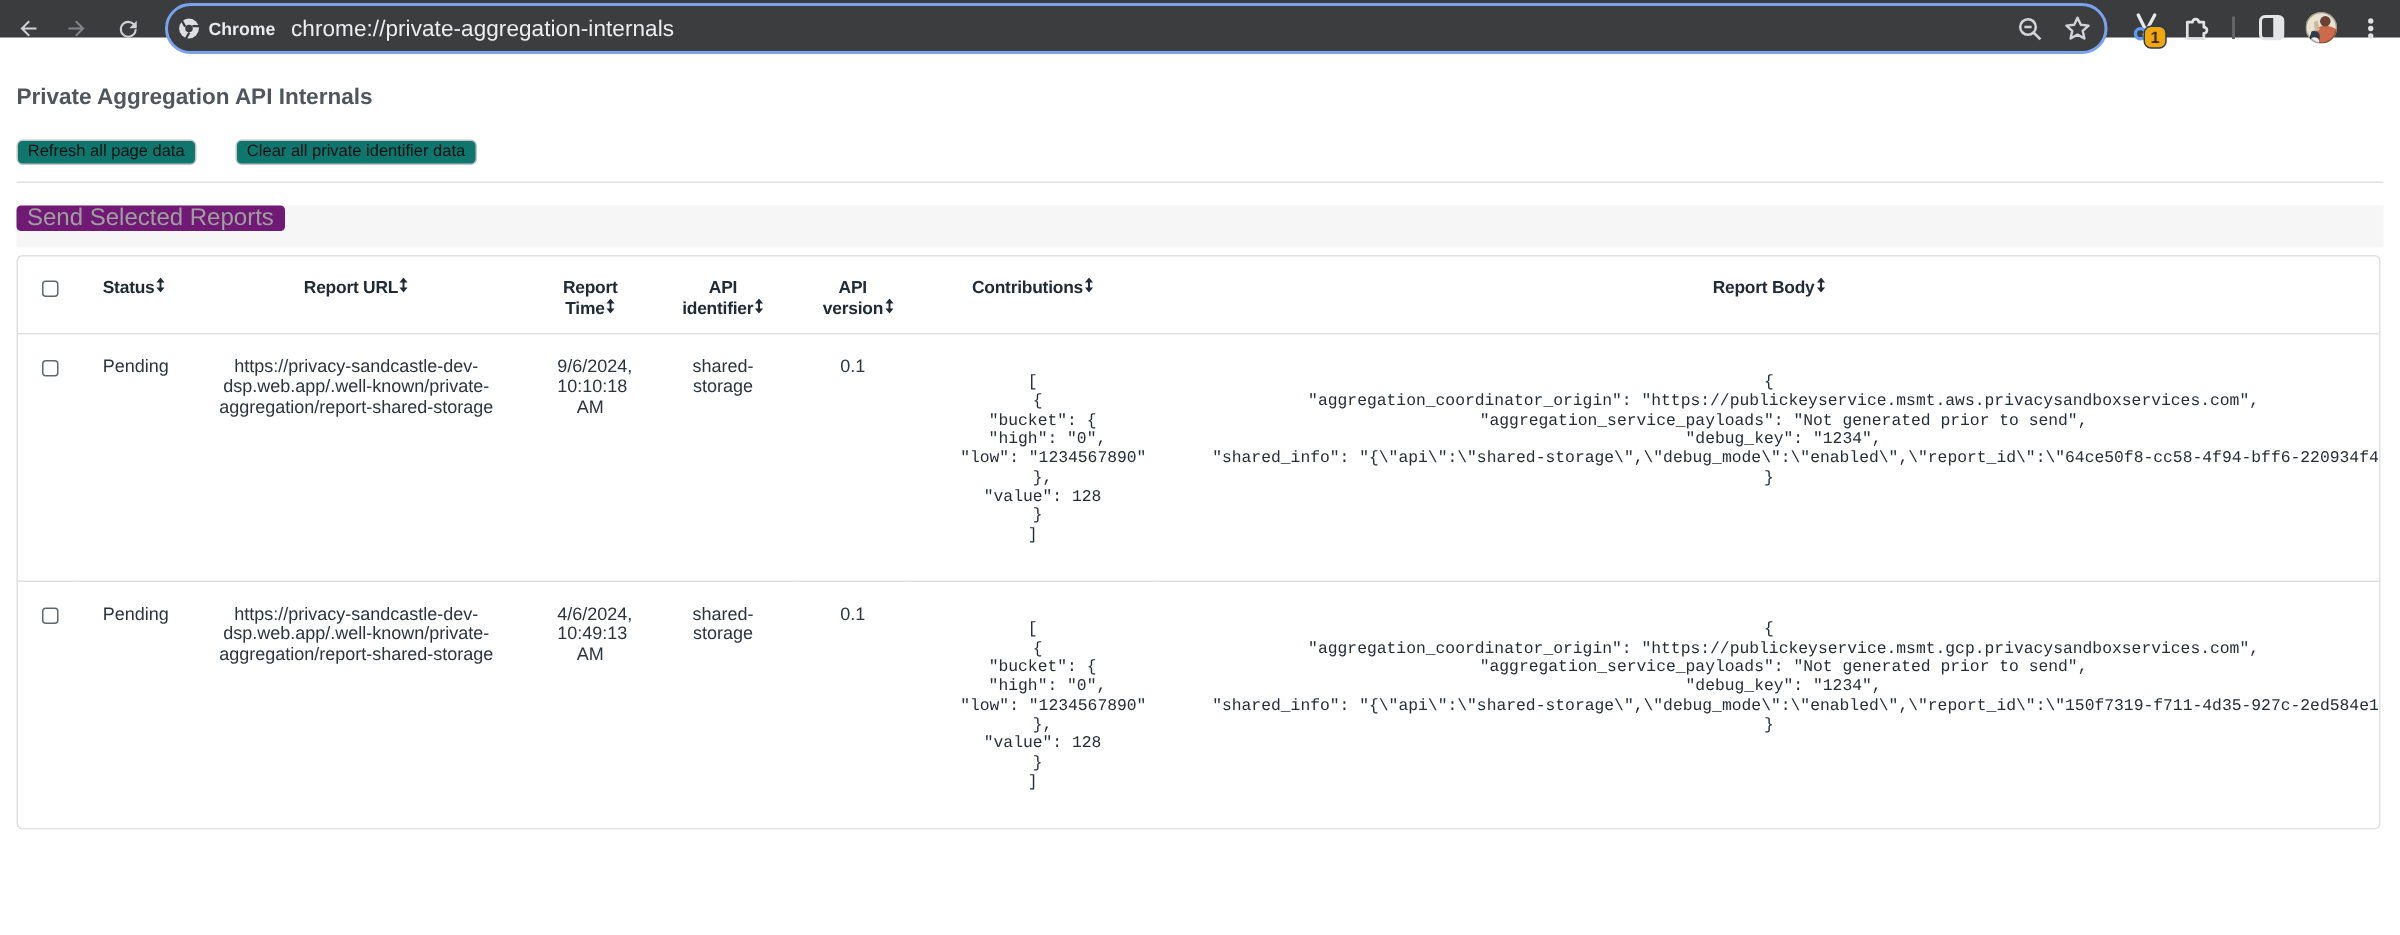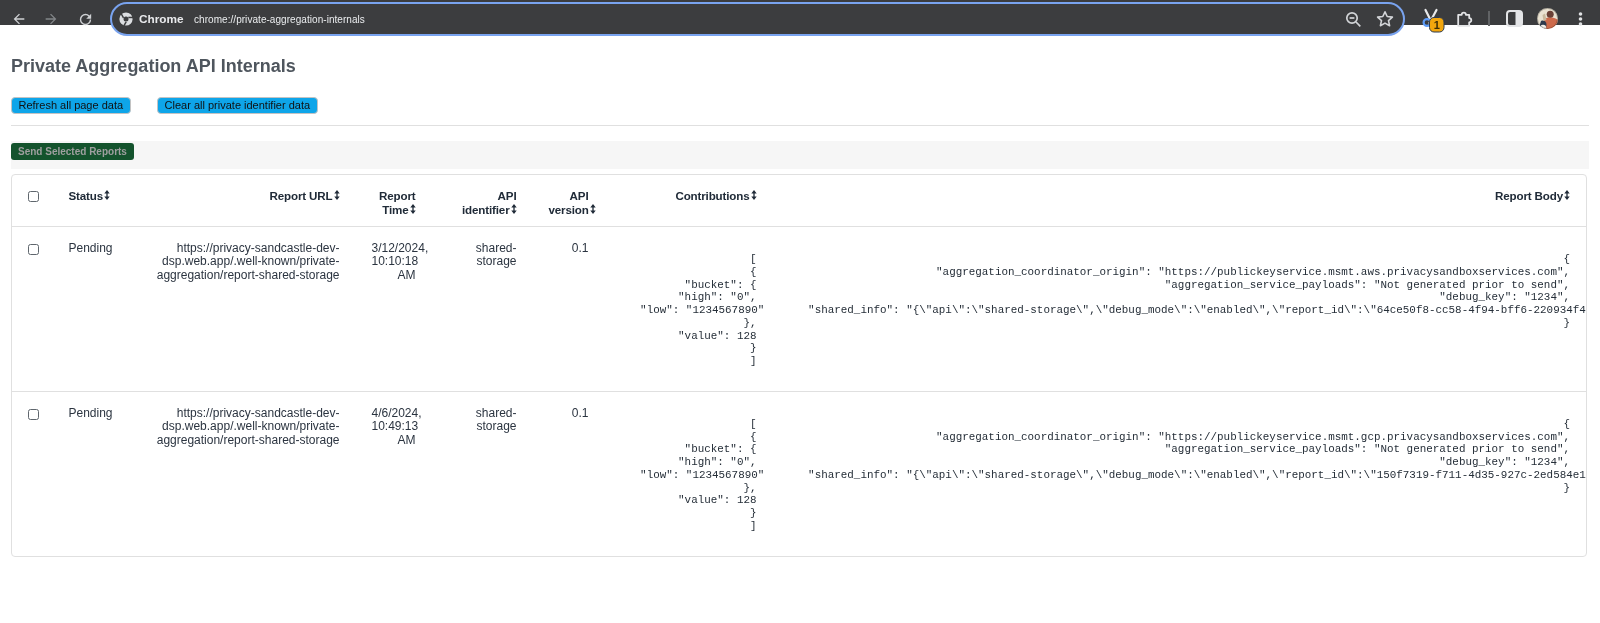--- a/index.html
+++ b/index.html
@@ -11,35 +11,35 @@
   .tb-ic { position:absolute; }
   .omni { position:absolute; left:110px; top:2px; width:1295px; height:34px;
           border:2px solid #79a3ef; border-radius:17px; background:#3c3d3f; }
   .chrome-chip { position:absolute; left:7px; top:0; height:30px; display:flex; align-items:center; }
   .chip-txt { color:#e9eaed; font-size:11.8px; font-weight:700; margin-left:6px; }
   .url-txt { position:absolute; left:82px; top:0; height:30px; display:flex; align-items:center;
              color:#ebedef; font-size:13.2px; }
 
   
   .page { padding:0 11px; }
-  h1 { font-size:18px; font-weight:700; color:#4f565e; margin:30.5px 0 0 0; letter-spacing:0; }
+  h1 { font-size:15px; font-weight:700; color:#4f565e; margin:30.5px 0 0 0; letter-spacing:0; }
   .btnrow { margin-top:18.5px; }
   .pbtn { display:inline-block; font-family:"Liberation Sans", sans-serif; font-size:11px; color:#111;
-          background:#0ea5e9; border:1px solid #c3c3c3; border-radius:4px; height:17px; line-height:15px;
+          background:#0f766e; border:1px solid #c3c3c3; border-radius:4px; height:17px; line-height:15px;
           padding:0 6.5px; margin-right:26.5px; }
   hr { border:none; border-top:1px solid #e0e0e0; margin:11px 0 0 0; }
   h2 { font-size:16px; font-weight:700; color:#20272f; margin:25px 0 0 0; letter-spacing:0.2px; }
   .band { margin-top:14.5px; height:28px; background:#f6f6f6; }
-  .dbtn { display:inline-block; font-size:10px; color:#9f9f9f; background:#14532d; border:none;
-          border-radius:3px; height:17px; line-height:17px; padding:0 7px;font-weight:bold; }
+  .dbtn { display:inline-block; font-size:16px; color:#9f9f9f; background:#701a75; border:none;
+          border-radius:3px; height:17px; line-height:17px; padding:0 7px; }
 
   
   table { border-collapse:separate; border-spacing:0; table-layout:fixed; width:1576px;
           border:1px solid #e0e0e0; border-radius:4px; margin-top:5px; font-size:12px; color:#2b3440; }
-  th, td { vertical-align:top; text-align:right; padding:14px 16px 14px 16px; overflow:visible; }
+  th, td { vertical-align:top; text-align:center; padding:14px 16px 14px 16px; overflow:visible; }
   th { font-size:11.6px; font-weight:700; color:#202b38; letter-spacing:-0.15px; line-height:14.5px; padding-top:14px; padding-bottom:8.5px; white-space:nowrap; }
   td { line-height:13.4px; padding-top:15px; }
   th { border-bottom:1px solid #e0e0e0; }
   tr.r1 td { border-bottom:1px solid #e0e0e0; }
   td.mono, th.last { overflow:hidden; }
   pre { font-family:"Liberation Mono", monospace; font-size:10.9px; line-height:12.75px;
         margin:11px 0 9px 0; color:#252e38; }
   .cbx { display:inline-block; width:11px; height:11px; border:1.5px solid #5f666d; border-radius:2.5px;
          background:#fff; margin-top:2px; }
   .sortsvg { margin-left:1px; }
@@ -66,21 +66,21 @@
         <circle cx="7" cy="7" r="6.6" fill="#dcdee1"></circle>
         <circle cx="7" cy="7" r="2.5" fill="#3c3d3f"></circle>
         <g stroke="#3c3d3f" stroke-width="1.5">
           <path d="M9.3 5.45 L14 5.45"></path>
           <path d="M9.3 5.45 L14 5.45" transform="rotate(120 7 7)"></path>
           <path d="M9.3 5.45 L14 5.45" transform="rotate(240 7 7)"></path>
         </g>
       </svg>
       <span class="chip-txt">Chrome</span>
     </div>
-    <div class="url-txt" style="font-size:10px; letter-spacing:0.05px;">chrome://private-aggregation-internals</div>
+    <div class="url-txt" style="font-size:15px; letter-spacing:0.05px;">chrome://private-aggregation-internals</div>
 
     <svg style="position:absolute; left:1233px; top:7px;" width="17" height="17" viewBox="0 0 17 17">
       <circle cx="7" cy="7" r="5.2" stroke="#d2d4d7" stroke-width="1.7" fill="none"></circle>
       <path d="M4.6 7 H9.4" stroke="#d2d4d7" stroke-width="1.7"></path>
       <path d="M11 11 L15.3 15.3" stroke="#d2d4d7" stroke-width="1.7"></path>
     </svg>
     <svg style="position:absolute; left:1264px; top:6px;" width="18" height="18" viewBox="0 0 18 18">
       <path d="M9 1.8 L11.2 6.5 L16.4 7.1 L12.5 10.6 L13.6 15.7 L9 13.1 L4.4 15.7 L5.5 10.6 L1.6 7.1 L6.8 6.5 Z" stroke="#d2d4d7" stroke-width="1.6" fill="none" stroke-linejoin="round"></path>
     </svg>
   </div>
@@ -168,21 +168,21 @@
               <path d="M3 0L5.7 3.4H0.3Z M2.35 3.4h1.3v3.2h-1.3z M3 10L5.7 6.6H0.3Z" fill="#202b38"></path>
             </svg></th>
       <th class="last">Report Body<svg class="sortsvg" width="6" height="10" viewBox="0 0 6 10">
               <path d="M3 0L5.7 3.4H0.3Z M2.35 3.4h1.3v3.2h-1.3z M3 10L5.7 6.6H0.3Z" fill="#202b38"></path>
             </svg></th>
     </tr>
     <tr class="r1">
       <td><span class="cbx"></span></td>
       <td>Pending</td>
       <td>https://privacy-sandcastle-dev-dsp.web.app/.well-known/private-aggregation/report-shared-storage</td>
-      <td>3/12/2024, 10:10:18 AM</td>
+      <td>9/6/2024, 10:10:18 AM</td>
       <td>shared-storage</td>
       <td>0.1</td>
       <td>
             <pre>[
  {
   "bucket": {
    "high": "0",
    "low": "1234567890"
   },
   "value": 128

